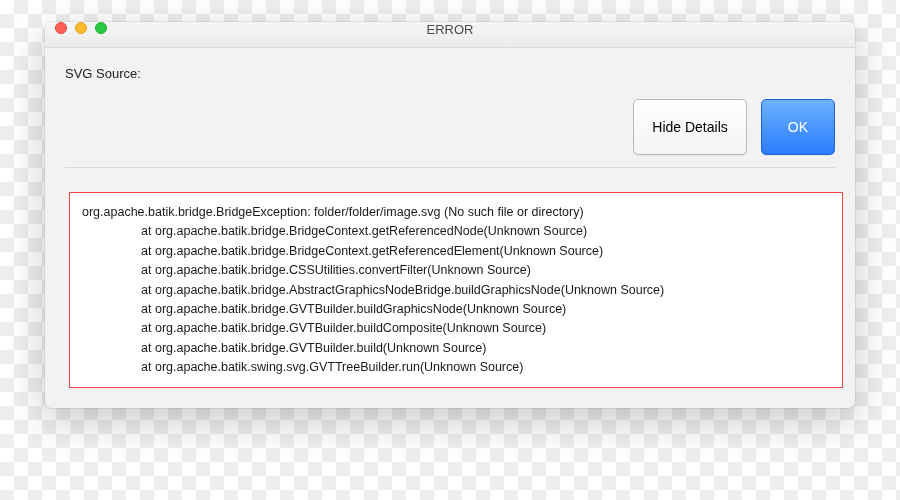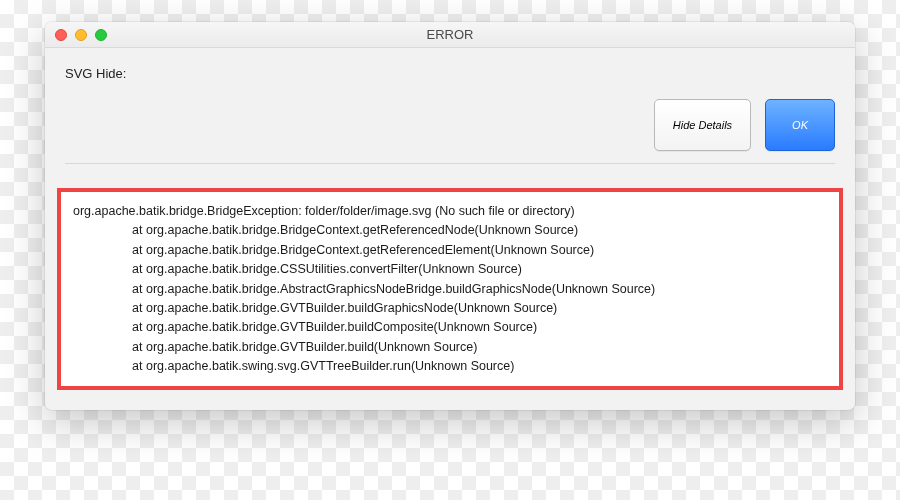--- a/index.html
+++ b/index.html
@@ -25,21 +25,20 @@
       background: #f2f2f2;
       border-radius: 7px;
       box-shadow: 0 12px 40px rgba(0,0,0,0.22), 0 0 0 1px rgba(0,0,0,0.06);
       overflow: hidden;
     }
     .titlebar {
       height: 26px;
       background: linear-gradient(#f6f6f6, #ebebeb);
       border-bottom: 1px solid #d9d9d9;
       display: flex;
-      align-items: center;
       padding: 0 10px;
       position: relative;
     }
     .traffic {
       display: flex;
       gap: 8px;
       position: absolute;
       left: 10px;
     }
     .light {
@@ -64,44 +63,43 @@
       margin-bottom: 18px;
     }
     .button-row {
       display: flex;
       justify-content: flex-end;
       gap: 14px;
       margin-top: 4px;
       margin-bottom: 12px;
     }
     .btn {
-      font-size: 11px;
+      font-size: 14px;
       padding: 3px 18px;
       border-radius: 5px;
       border: 1px solid #b9b9b9;
       background: linear-gradient(#ffffff, #f3f3f3);
       box-shadow: 0 1px 0 rgba(0,0,0,0.05);
       cursor: pointer;
-      font-style: italic;
     }
     .btn.default {
       background: linear-gradient(#6db3ff, #2a7bff);
       border: 1px solid #1f63d9;
       color: #fff;
       padding: 19px 26px;
     }
     .divider {
       height: 1px;
       background: #d8d8d8;
       margin: 4px 0 16px 0;
     }
     .details-box {
       background: #fff;
-      border: 4px solid #ef4444;
-      margin: 0 12px 20px 12px;
+      border: 1px solid #ef4444;
+      margin: 0 12px 20px 24px;
       padding: 10px 12px;
       font-size: 12.5px;
       color: #1a1a1a;
       white-space: pre;
       overflow: hidden;
       line-height: 1.55;
       font-family: "Helvetica Neue", Arial, sans-serif;
     }
   </style>
 </head>
@@ -111,21 +109,21 @@
   <div class="titlebar">
     <div class="traffic">
       <div class="light red"></div>
       <div class="light yellow"></div>
       <div class="light green"></div>
     </div>
     <div class="title">ERROR</div>
   </div>
 
   <div class="content">
-    <div class="msg-line">SVG Hide:</div>
+    <div class="msg-line">SVG Source:</div>
 
     <div class="button-row">
       <button class="btn">Hide Details</button>
       <button class="btn default">OK</button>
     </div>
 
     <div class="divider"></div>
   </div>
 
   <div class="details-box" id="details-box">org.apache.batik.bridge.BridgeException: folder/folder/image.svg (No such file or directory)

